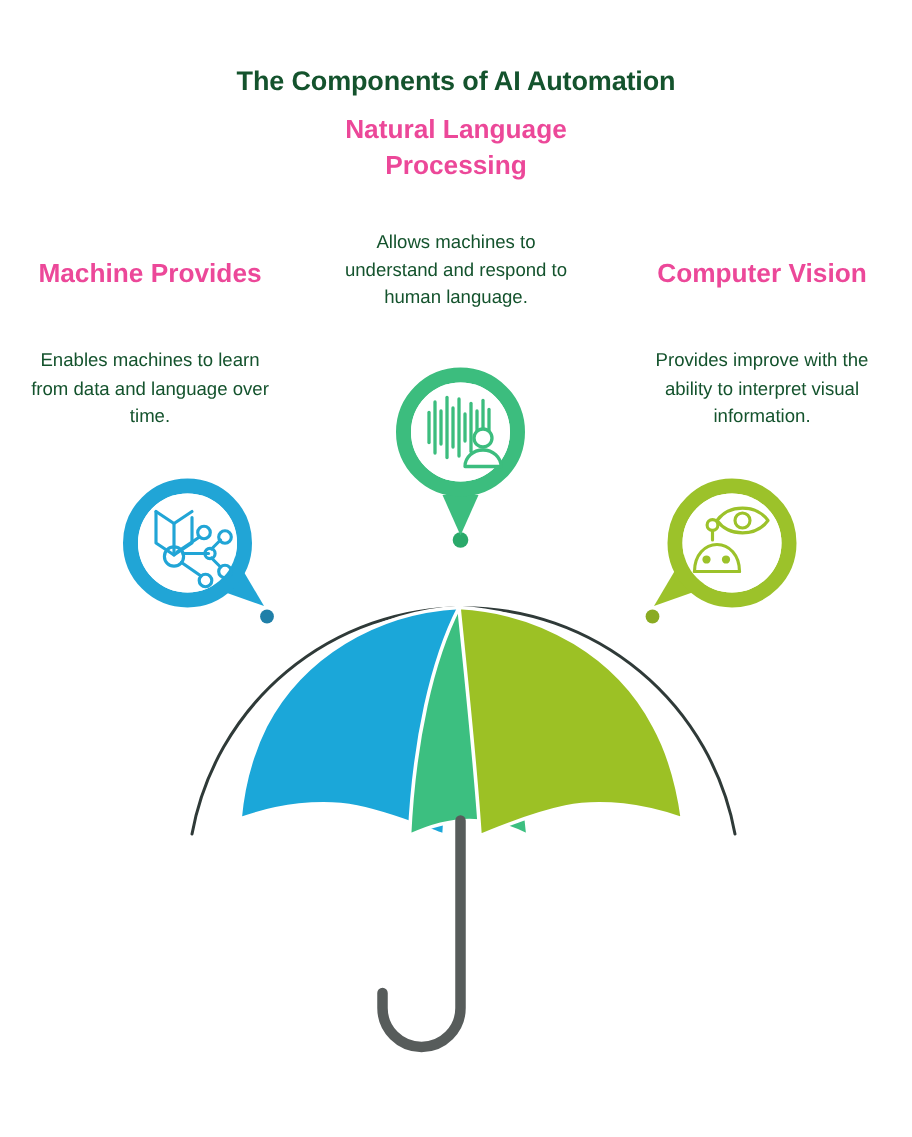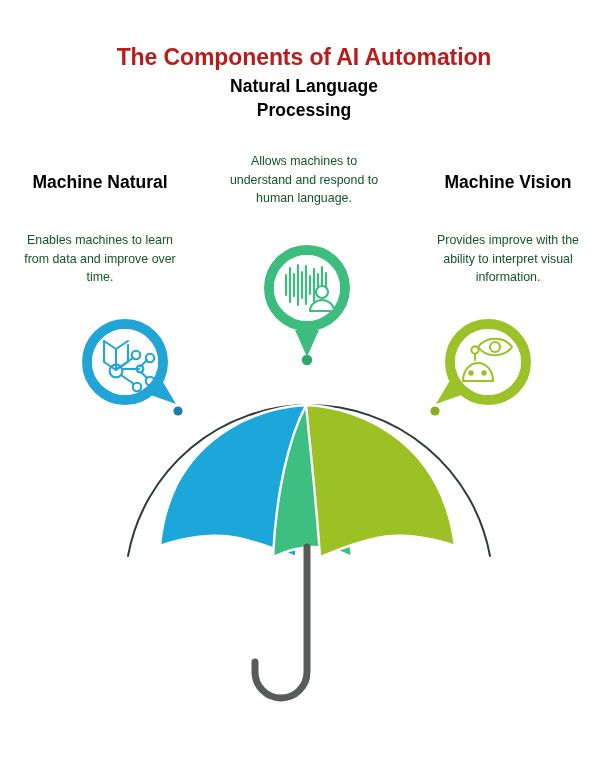--- a/index.html
+++ b/index.html
@@ -21,32 +21,32 @@
     inset: 0;
     width: 608px;
     height: 758px;
   }
   .main-title {
     position: absolute;
     left: 0;
     top: 44px;
     width: 608px;
     text-align: center;
-    font-size: 23px;
+    font-size: 18px;
     font-weight: bold;
-    color: #b91c1c;
+    color: #14532d;
     letter-spacing: -0.1px;
   }
   .col-heading {
     position: absolute;
     text-align: center;
     font-size: 17.5px;
     font-weight: bold;
     line-height: 24px;
-    color: #000000;
+    color: #ec4899;
   }
   .col-body {
     position: absolute;
     text-align: center;
     font-size: 12.4px;
     line-height: 18.5px;
     color: #14532d;
   }
   #heading-nlp {
     left: 214px;
@@ -189,17 +189,17 @@
       <circle cx="484" cy="373" r="1.7" fill="#9cc22a" stroke="#9cc22a"></circle>
     </g>
   </g>
 </svg>
 
 <div class="main-title">The Components of AI Automation</div>
 
 <div class="col-heading" id="heading-nlp">Natural Language Processing</div>
 <div class="col-body" id="body-nlp">Allows machines to understand and respond to human language.</div>
 
-<div class="col-heading" id="heading-ml">Machine Natural</div>
-<div class="col-body" id="body-ml">Enables machines to learn from data and improve over time.</div>
-
-<div class="col-heading" id="heading-cv">Machine Vision</div>
+<div class="col-heading" id="heading-ml">Machine Provides</div>
+<div class="col-body" id="body-ml">Enables machines to learn from data and language over time.</div>
+
+<div class="col-heading" id="heading-cv">Computer Vision</div>
 <div class="col-body" id="body-cv">Provides improve with the ability to interpret visual information.</div>
 
 </body></html>

